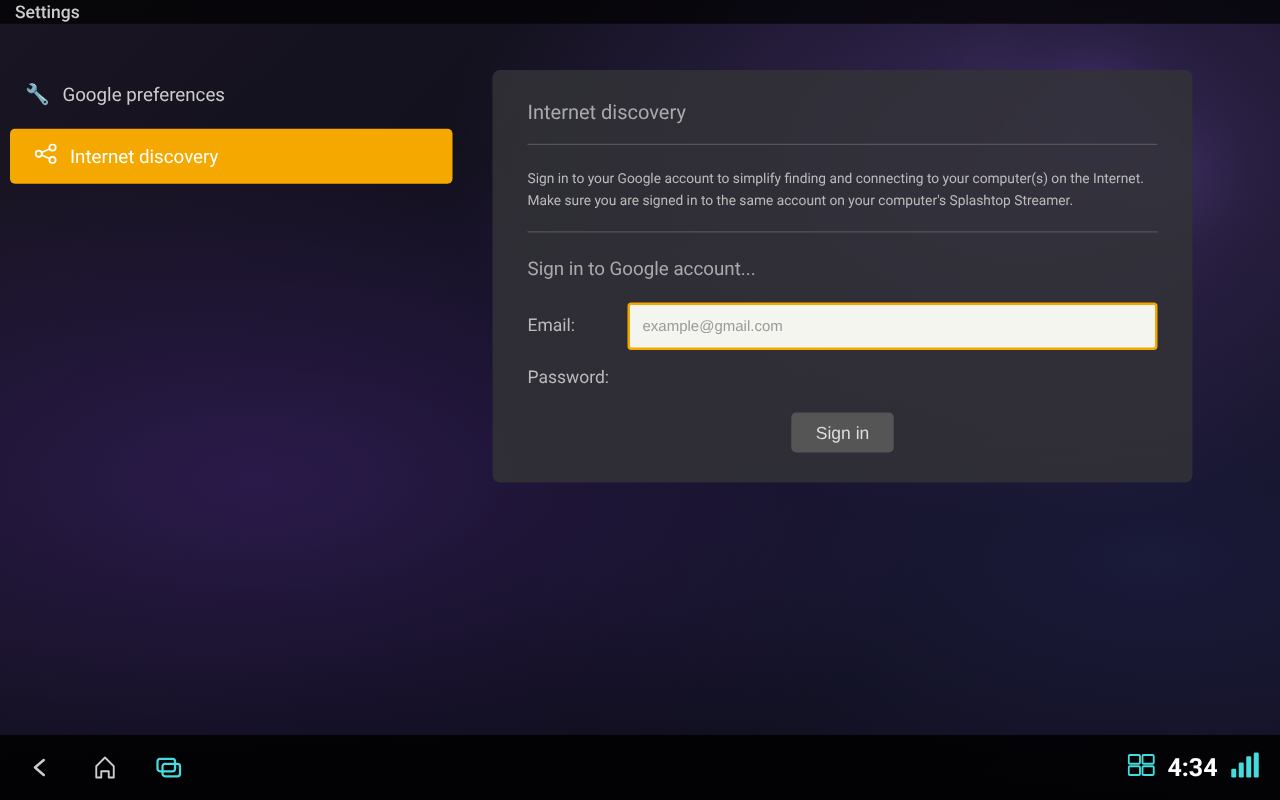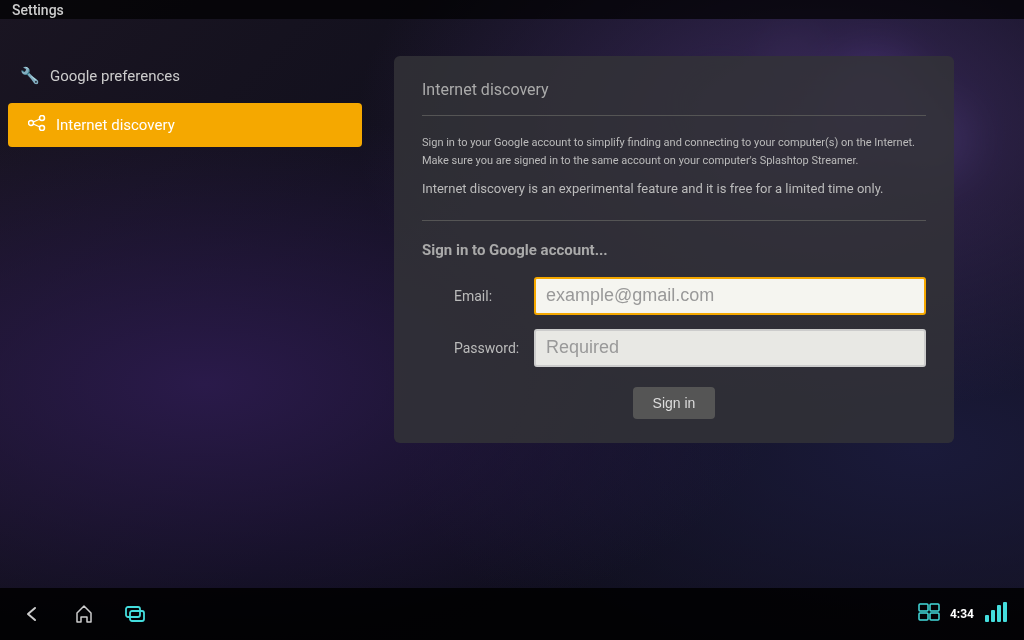--- a/index.html
+++ b/index.html
@@ -73,21 +73,21 @@
 
     .bottom-right {
       display: flex;
       align-items: center;
       gap: 10px;
       color: #ccc;
       font-size: 15px;
     }
 
     .clock {
-      font-size: 12px;
+      font-size: 20px;
       font-weight: bold;
       color: #fff;
     }
 
     
     .main-content {
       position: absolute;
       top: 36px;
       left: 0;
       right: 0;
@@ -178,45 +178,44 @@
     .divider2 {
       border: none;
       border-top: 1px solid #555;
       margin: 16px 0 20px;
     }
 
     .signin-heading {
       color: #aaa;
       font-size: 15px;
       margin-bottom: 18px;
-      font-weight: 700;
+      font-weight: 400;
     }
 
     .form-row {
       display: flex;
       align-items: center;
       margin-bottom: 14px;
     }
 
     .form-label {
       color: #bbb;
       font-size: 14px;
       width: 80px;
       flex-shrink: 0;
-      margin-left: 32px;
     }
 
     .form-input {
       flex: 1;
       height: 38px;
       border-radius: 3px;
       border: 2px solid #f5a800;
       background: #f5f5f0;
       padding: 0 10px;
-      font-size: 18px;
+      font-size: 12px;
       color: #666;
       outline: none;
     }
 
     .form-input.no-border {
       border: 2px solid #ccc;
       background: #e8e8e4;
     }
 
     .form-input::placeholder {
@@ -303,34 +302,32 @@
   </div>
 
   <div class="right-panel">
     <div class="panel-card">
 
       <div class="panel-title">Internet discovery</div>
 
       <hr class="divider">
 
       <p class="description-text">Sign in to your Google account to simplify finding and connecting to your computer(s) on the Internet. Make sure you are signed in to the same account on your computer's Splashtop Streamer.</p>
-      <p class="description-note">Internet discovery is an experimental feature and it is free for a limited time only.</p>
 
       <hr class="divider2">
 
       <div class="signin-heading">Sign in to Google account...</div>
 
       <div class="form-row">
         <label class="form-label">Email:</label>
         <input class="form-input" type="email" placeholder="example@gmail.com" style="">
       </div>
 
       <div class="form-row">
         <label class="form-label">Password:</label>
-        <input class="form-input no-border" type="password" placeholder="Required" style="">
       </div>
 
       <div class="signin-btn-row">
         <button class="sign-in-button">Sign in</button>
       </div>
 
     </div>
   </div>
 
 </div>

